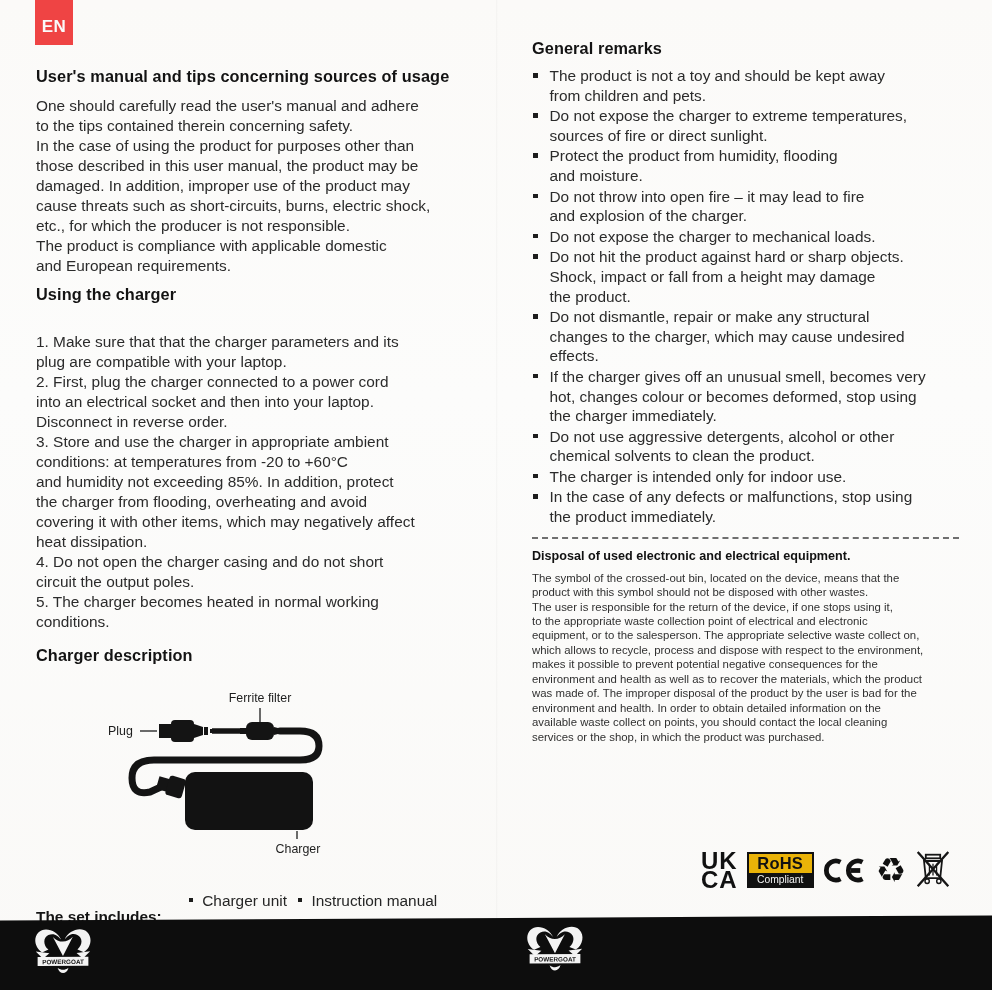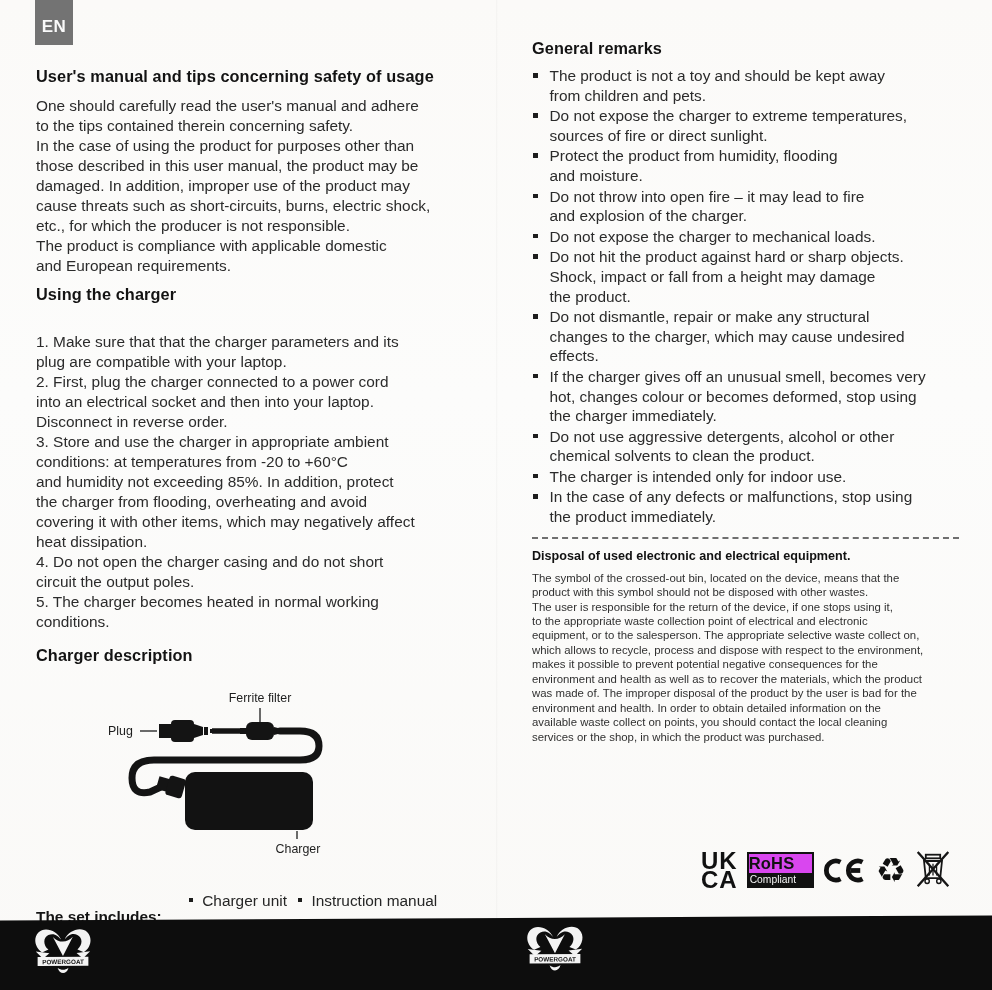--- a/index.html
+++ b/index.html
@@ -4,21 +4,21 @@
 <style>
   html,body{margin:0;padding:0}
   body{
     width:992px;height:990px;position:relative;overflow:hidden;
     background:linear-gradient(180deg,#fbfaf8 0%,#fcfcfb 40%,#faf9f7 100%);
     font-family:"Liberation Sans",sans-serif;color:#262626;
   }
   .crease{position:absolute;left:496px;top:0;width:2px;height:920px;
     background:linear-gradient(90deg,rgba(0,0,0,0.03),rgba(0,0,0,0));pointer-events:none}
   .en-badge{
-    position:absolute;left:35px;top:0;width:38px;height:45px;background:#737373;
+    position:absolute;left:35px;top:0;width:38px;height:45px;background:#ef4444;
     color:#fafafa;font-weight:bold;font-size:17px;letter-spacing:.5px;
     display:flex;align-items:center;justify-content:center;padding-top:9px;box-sizing:border-box;
   }
   .col-left{position:absolute;left:36px;top:66px;width:466px}
   .col-right{position:absolute;left:532px;top:38px;width:434px}
   h2{font-size:16.3px;line-height:21px;margin:0;color:#131313;letter-spacing:.1px}
   .body-text{font-size:15.4px;line-height:20px;margin:0;white-space:pre;color:#2b2b2b}.mt8{margin-top:8px}.mt13{margin-top:13px}
   
   ul.remarks{list-style:none;margin:7px 0 0 0;padding:0}
   ul.remarks li{display:flex;margin:0 0 1px 0}
@@ -32,40 +32,40 @@
   .dlabel{position:absolute;font-size:12.4px;color:#1e1e1e;white-space:nowrap}
   
   .set-line{display:flex;align-items:flex-end;margin-top:10px;font-size:15.4px}
   .set-label{font-weight:bold;color:#141414}
   ul.inline-items{list-style:none;display:inline-flex;margin:16px;padding:0}
   ul.inline-items li{display:flex;align-items:baseline;margin-left:11px}
   ul.inline-items .sq{margin:0 9px 0 0;align-self:center;transform:translateY(-1px)}
   
   .badges{position:absolute;left:701px;top:845px;display:flex;align-items:center;gap:9px;height:50px}
   .ukca{font-weight:bold;font-size:24px;line-height:19.5px;letter-spacing:1px;color:#111}
-  .rohs{border:2.5px solid #111;width:63px;background:#d946ef}
+  .rohs{border:2.5px solid #111;width:63px;text-align:center;background:#eab308}
   .rohs-t{font-weight:bold;font-size:16.5px;line-height:19px;color:#111;letter-spacing:.2px}
   .rohs-b{background:#111;color:#f5f5f5;font-size:10.3px;line-height:13px;padding:0 1px}
   .recycle{font-size:34px;line-height:34px;color:#101010;font-family:"DejaVu Sans",sans-serif}
   
   .footer{position:absolute;left:-6px;top:918px;width:1004px;height:84px;background:#0d0d0d;transform:rotate(-0.3deg)}
   .goat{position:absolute;top:6px}
   .goat.g1{left:40px}.goat.g2{left:532px}
 </style>
 </head>
 <body>
 
 <div class="crease"></div>
 
 <div class="en-badge">
   <span>EN</span>
 </div>
 
 <div class="col-left">
-  <h2>User's manual and tips concerning safety of usage</h2>
+  <h2>User's manual and tips concerning sources of usage</h2>
   <p class="body-text" style="margin-top:9px">One should carefully read the user's manual and adhere
 to the tips contained therein concerning safety.
 In the case of using the product for purposes other than
 those described in this user manual, the product may be
 damaged. In addition, improper use of the product may
 cause threats such as short-circuits, burns, electric shock,
 etc., for which the producer is not responsible.
 The product is compliance with applicable domestic
 and European requirements.</p>
 

